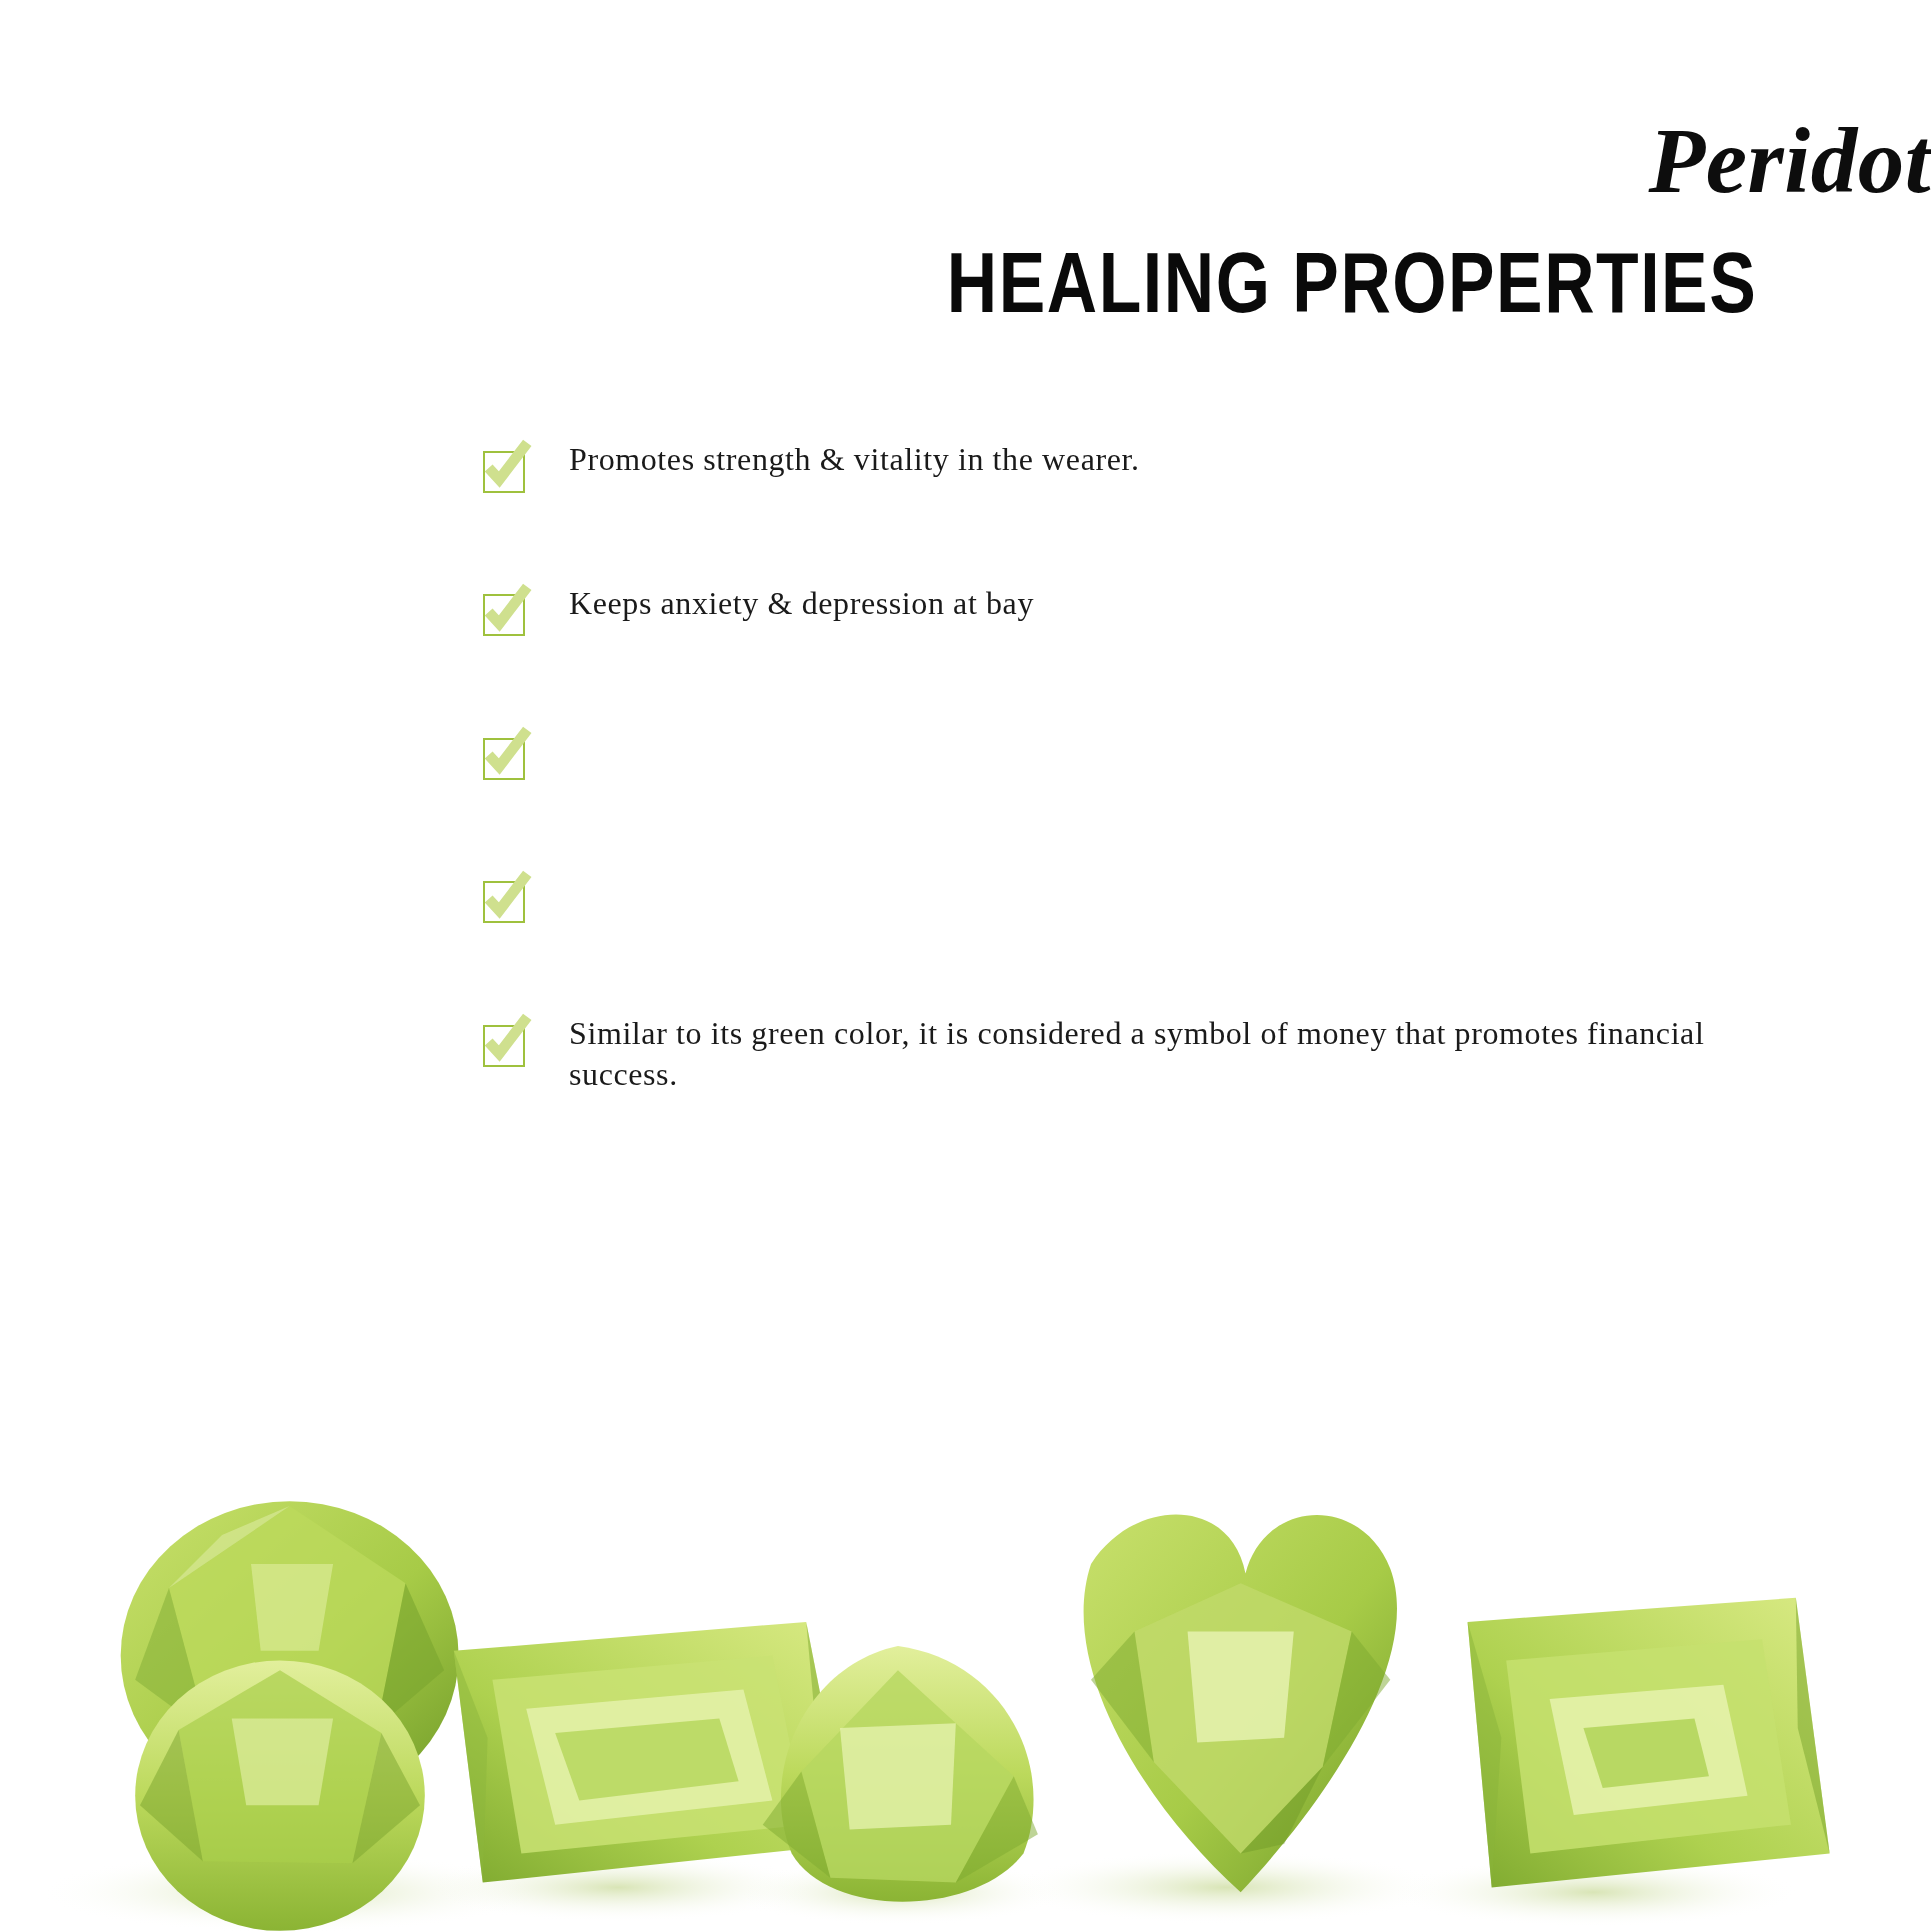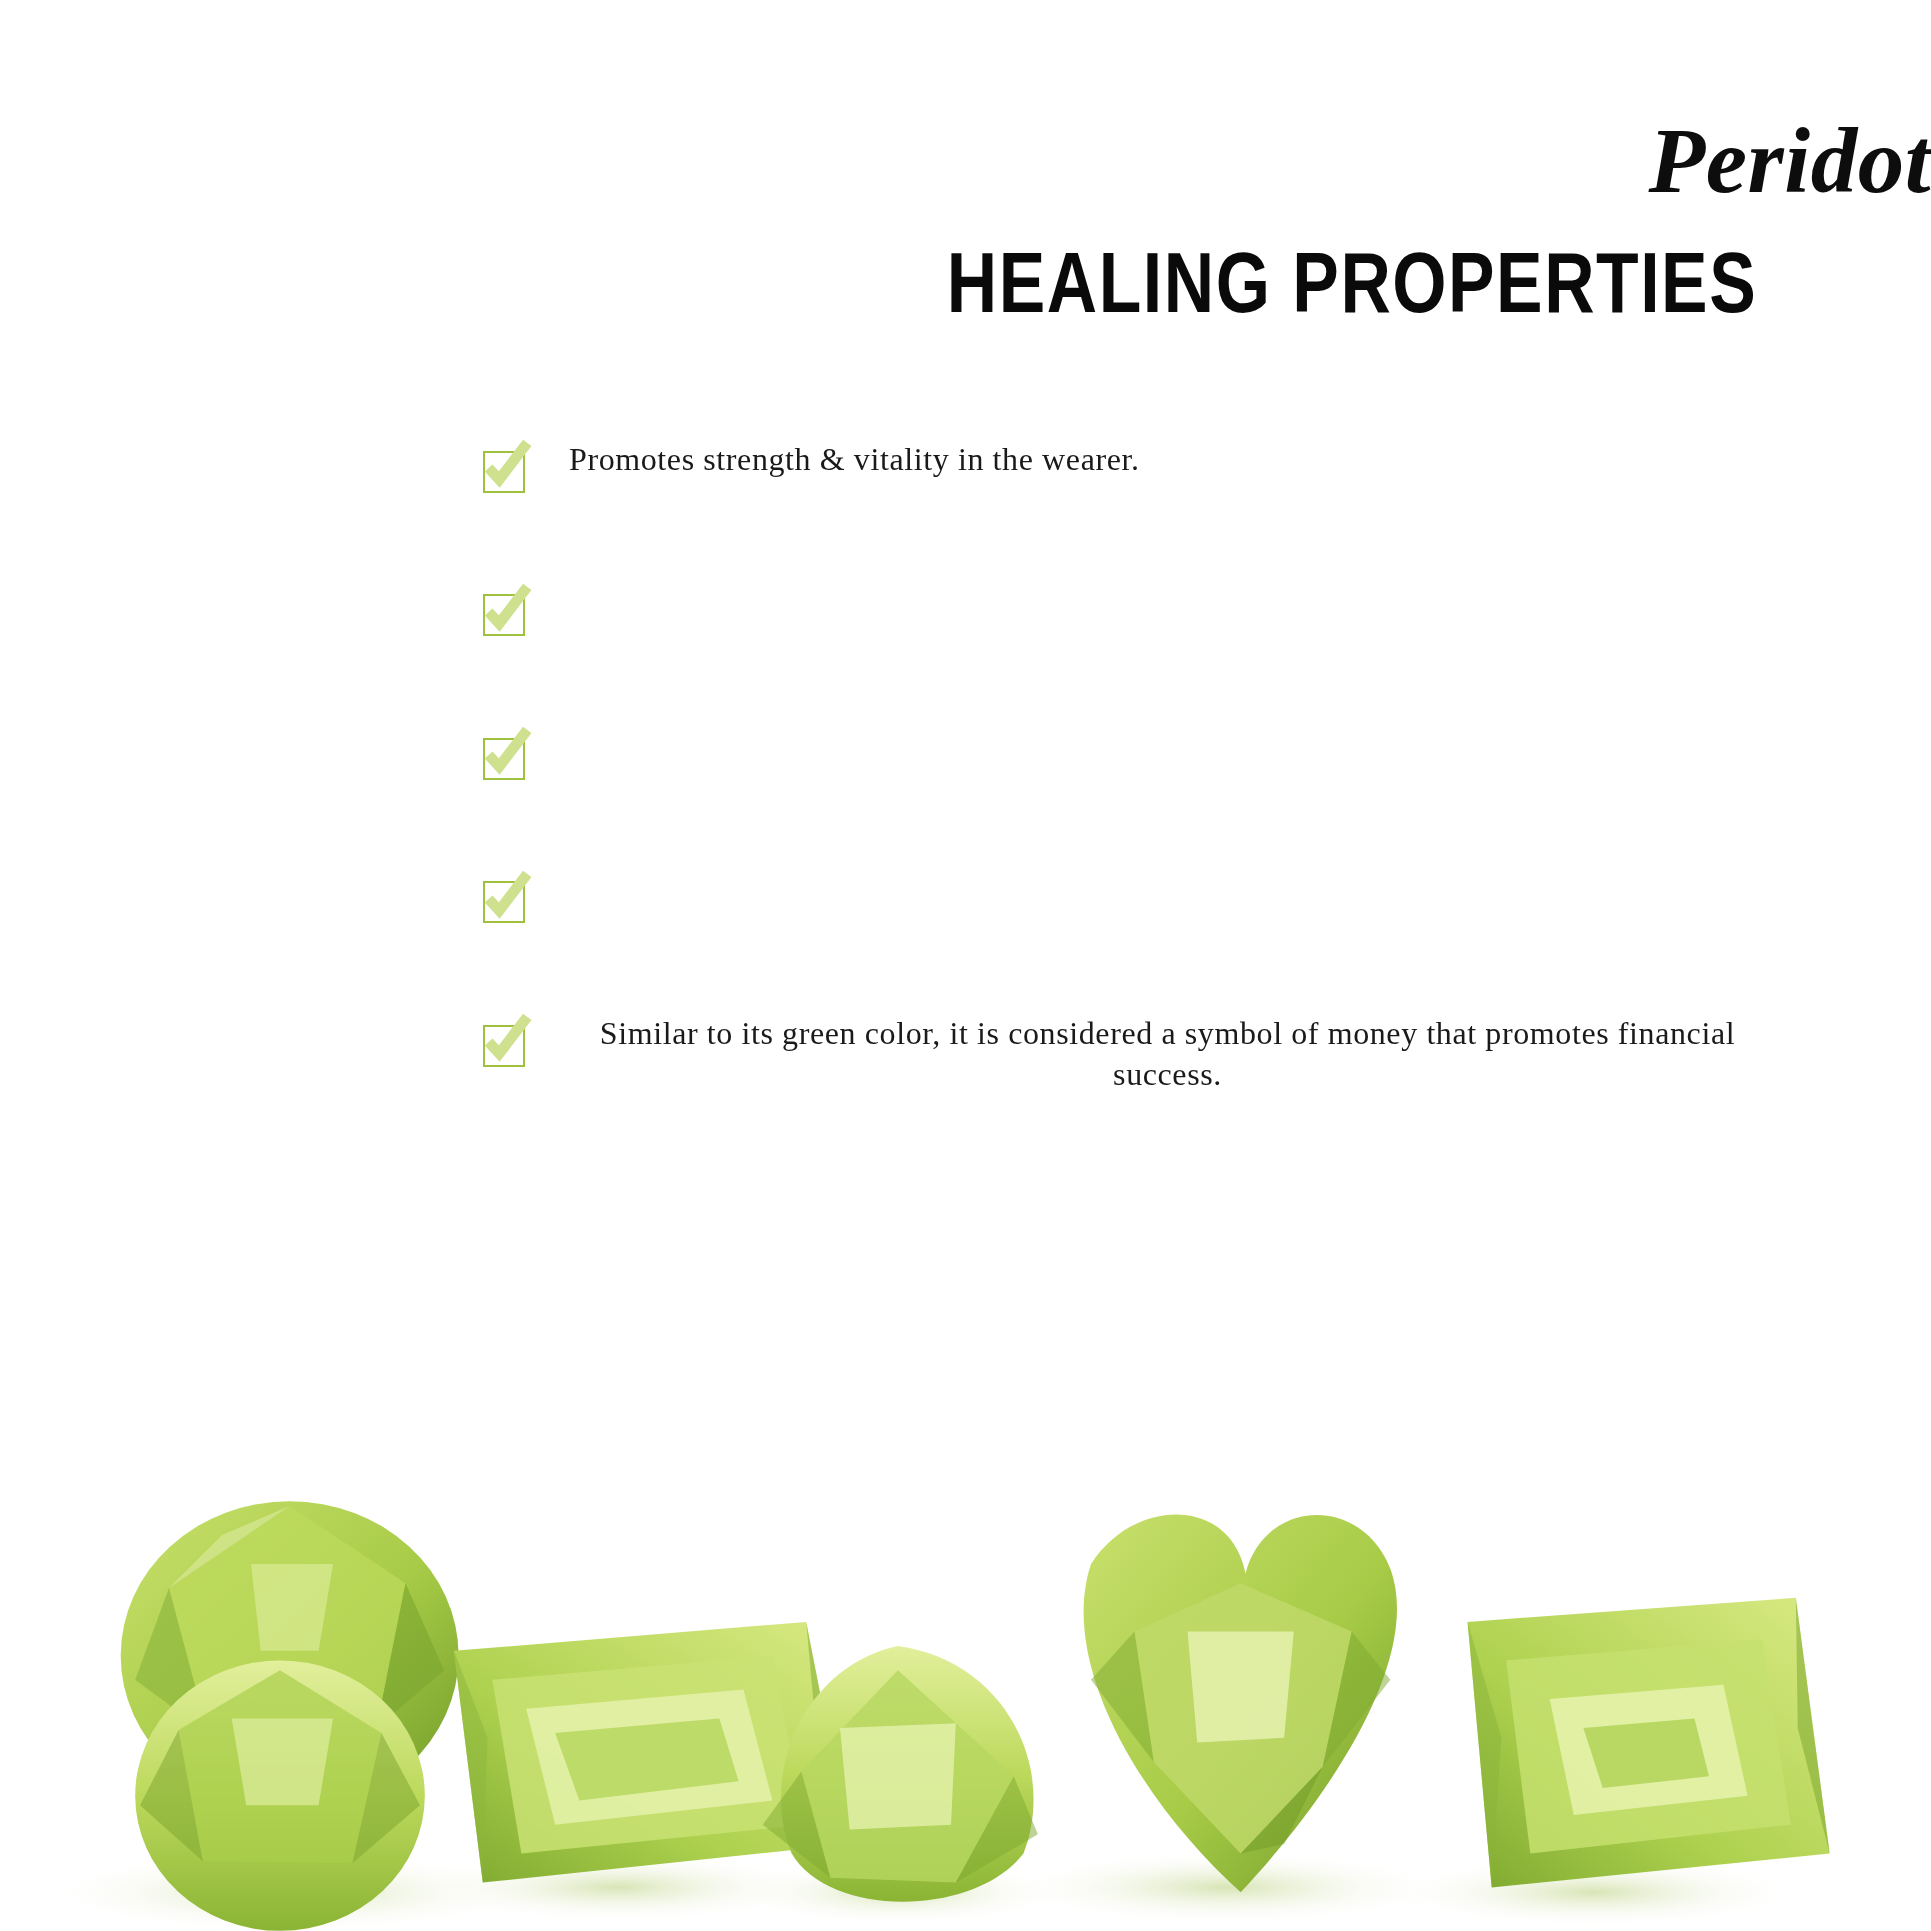--- a/index.html
+++ b/index.html
@@ -55,21 +55,20 @@
     padding-left: 483px;
     padding-right: 126px;
   }
   .list-item {
     display: flex;
     align-items: flex-start;
     margin-bottom: 90px;
   }
   .list-item:last-child {
     margin-bottom: 0;
-    text-align: center;
   }
   .check-box {
     flex: 0 0 auto;
     width: 42px;
     height: 42px;
     border: 2.9px solid #9fc13e;
     background: #ffffff;
     position: relative;
     margin-top: 11.6px;
     box-sizing: border-box;
@@ -126,20 +125,21 @@
       </span>
       <span class="item-text">Promotes strength &amp; vitality in the wearer.</span>
     </div>
 
     <div class="list-item">
       <span class="check-box">
         <svg viewBox="0 0 58 58">
           <path d="M10 30 L21 42 L50 4" fill="none" stroke="#cfe08e" stroke-width="11" stroke-linecap="butt" stroke-linejoin="miter"></path>
         </svg>
       </span>
+      <span class="item-text">Keeps anxiety &amp; depression at bay</span>
     </div>
 
     <div class="list-item">
       <span class="check-box">
         <svg viewBox="0 0 58 58">
           <path d="M10 30 L21 42 L50 4" fill="none" stroke="#cfe08e" stroke-width="11" stroke-linecap="butt" stroke-linejoin="miter"></path>
         </svg>
       </span>
     </div>
 

